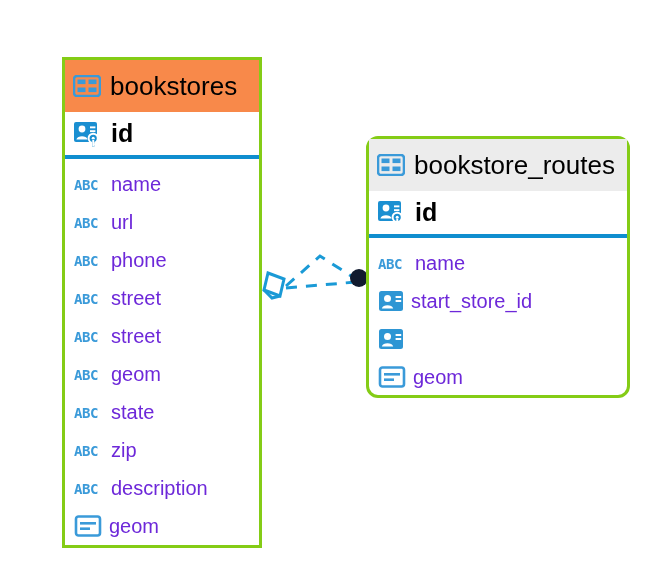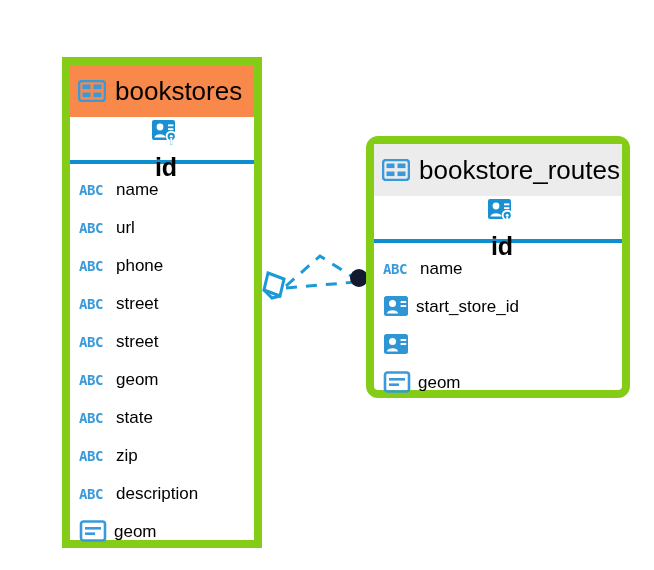--- a/index.html
+++ b/index.html
@@ -17,21 +17,21 @@
     position: relative;
     width: 654px;
     height: 570px;
     background: #ffffff;
   }
 
   
   .entity {
     position: absolute;
     box-sizing: border-box;
-    border: 8px solid #84cc16;
+    border: 3px solid #84cc16;
     background: #ffffff;
   }
   #entity-bookstores {
     left: 62px;
     top: 57px;
     width: 200px;
     height: 491px;
   }
   #entity-bookstore-routes {
     left: 366px;
@@ -61,43 +61,42 @@
 
   .pk-row {
     box-sizing: border-box;
     height: 47px;
     display: flex;
     align-items: center;
     padding-left: 8px;
     gap: 8px;
     border-bottom: 4px solid #0f8ecf;
     background: #ffffff;
-    flex-direction: column;
   }
   .pk-label {
     font-size: 25px;
     font-weight: bold;
     color: #000000;
     line-height: 1;
   }
 
   .field-list {
     padding-top: 6px;
   }
   .field-row {
     box-sizing: border-box;
     height: 38px;
     display: flex;
     align-items: center;
     padding-left: 9px;
     gap: 7px;
   }
   .field-label {
-    font-size: 17px;
-    color: #000000;
+    font-size: 20px;
+    color: #6d28d9;
     line-height: 1;
     white-space: nowrap;
   }
 
   
   .icon {
     display: inline-block;
     flex: 0 0 auto;
     line-height: 0;
   }

